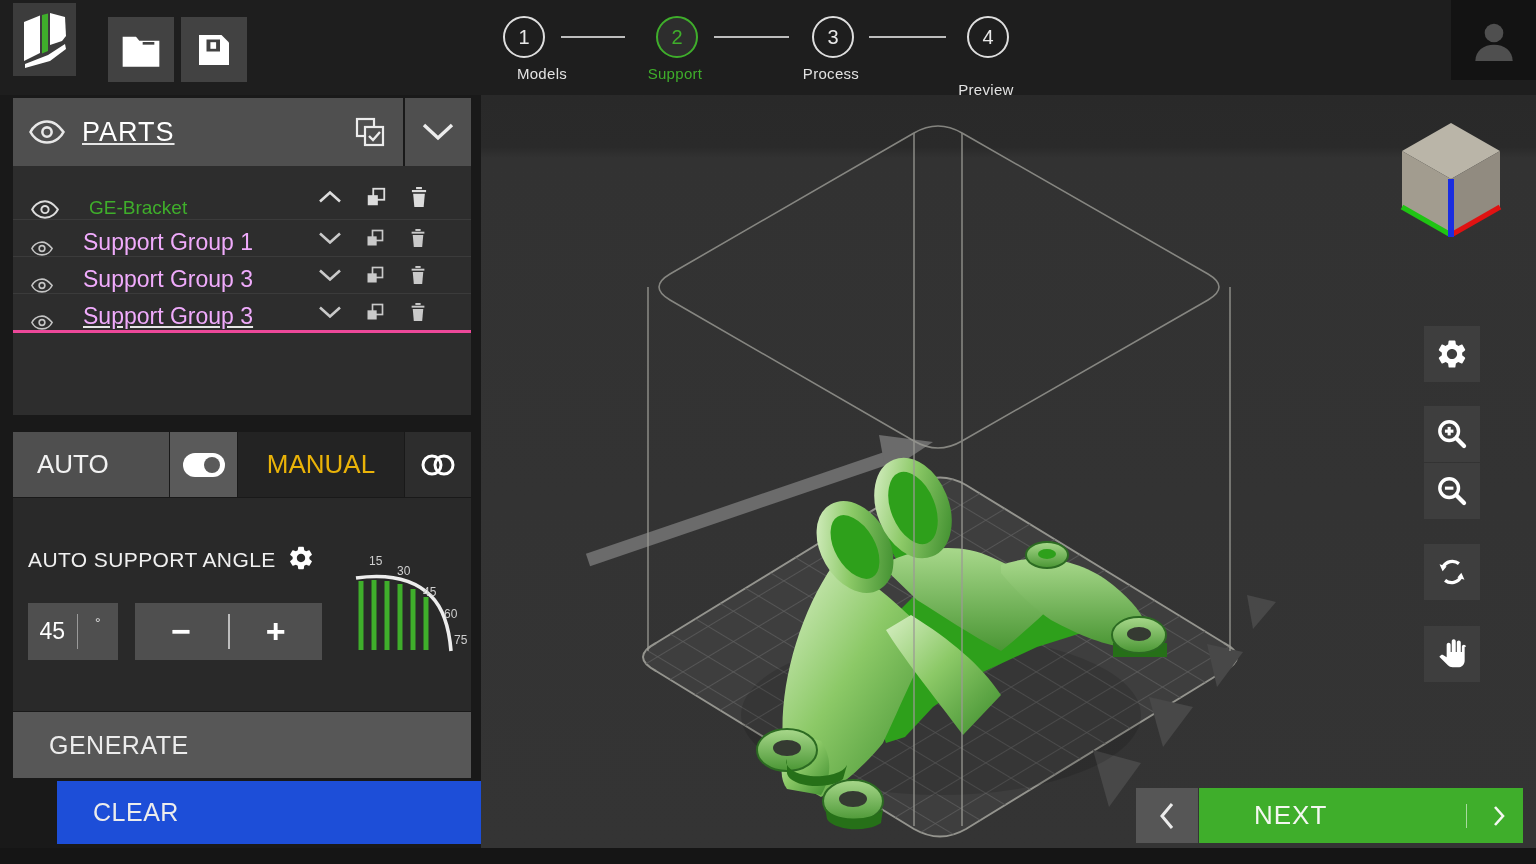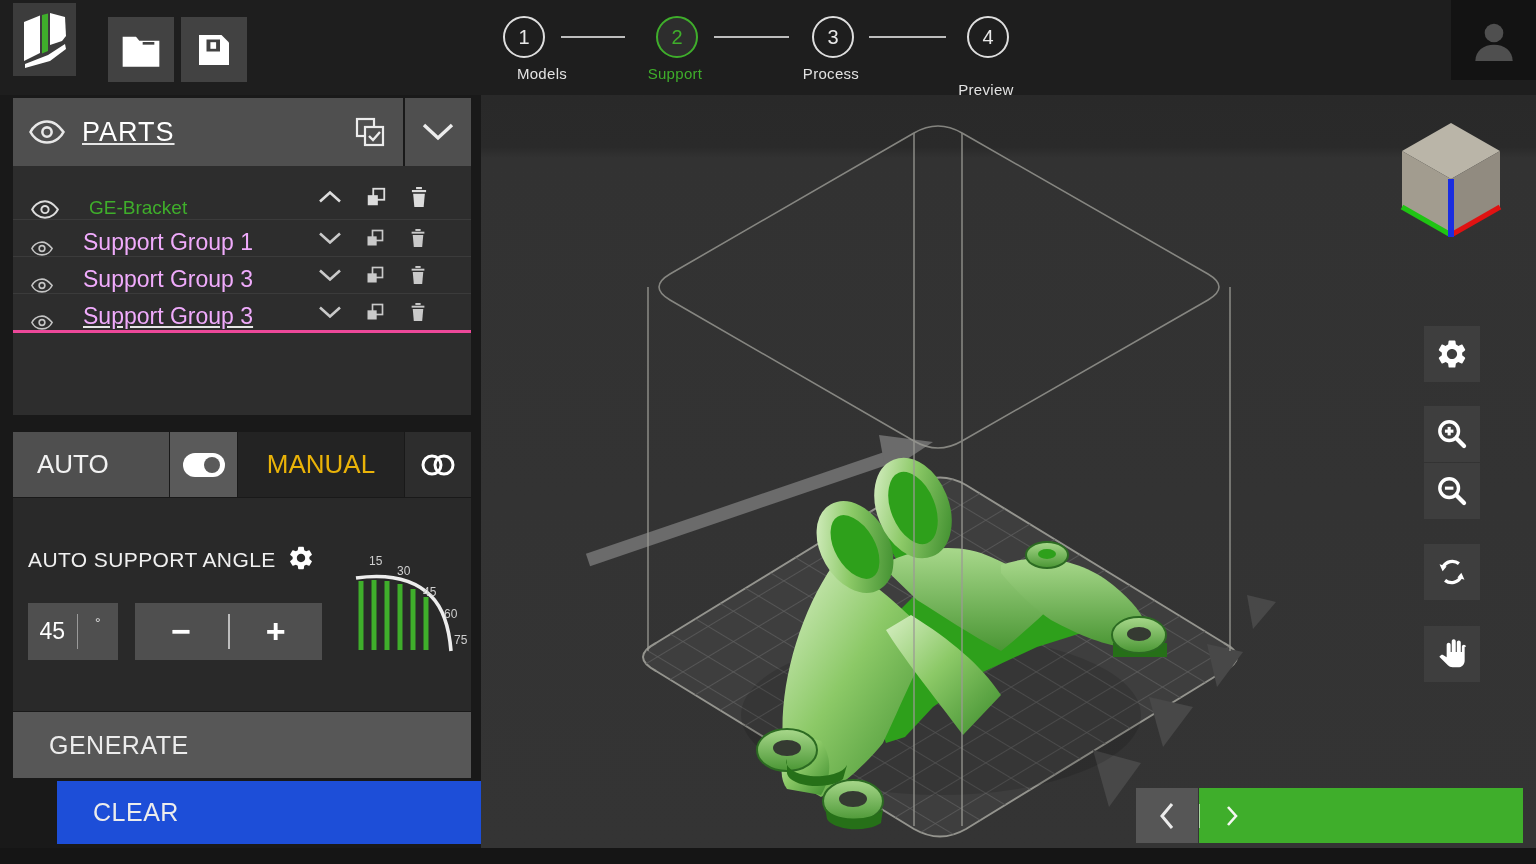--- a/index.html
+++ b/index.html
@@ -462,20 +462,21 @@
     </svg>
   </div>
 
   <div id="back-btn">
     <svg width="16" height="28" viewBox="0 0 16 28">
       <polyline points="13,2 3,14 13,26" fill="none" stroke="#ececec" stroke-width="3"></polyline>
     </svg>
   </div>
 
   <div id="next-btn">
+    <span id="next-label">NEXT</span>
     <span id="next-div"></span>
     <span id="next-chev">
       <svg width="12" height="22" viewBox="0 0 12 22">
         <polyline points="2,2 10,11 2,20" fill="none" stroke="#f4f7f1" stroke-width="2.6"></polyline>
       </svg>
     </span>
   </div>
 </div>
 
 <div id="bottom-strip" class="abs"></div>

